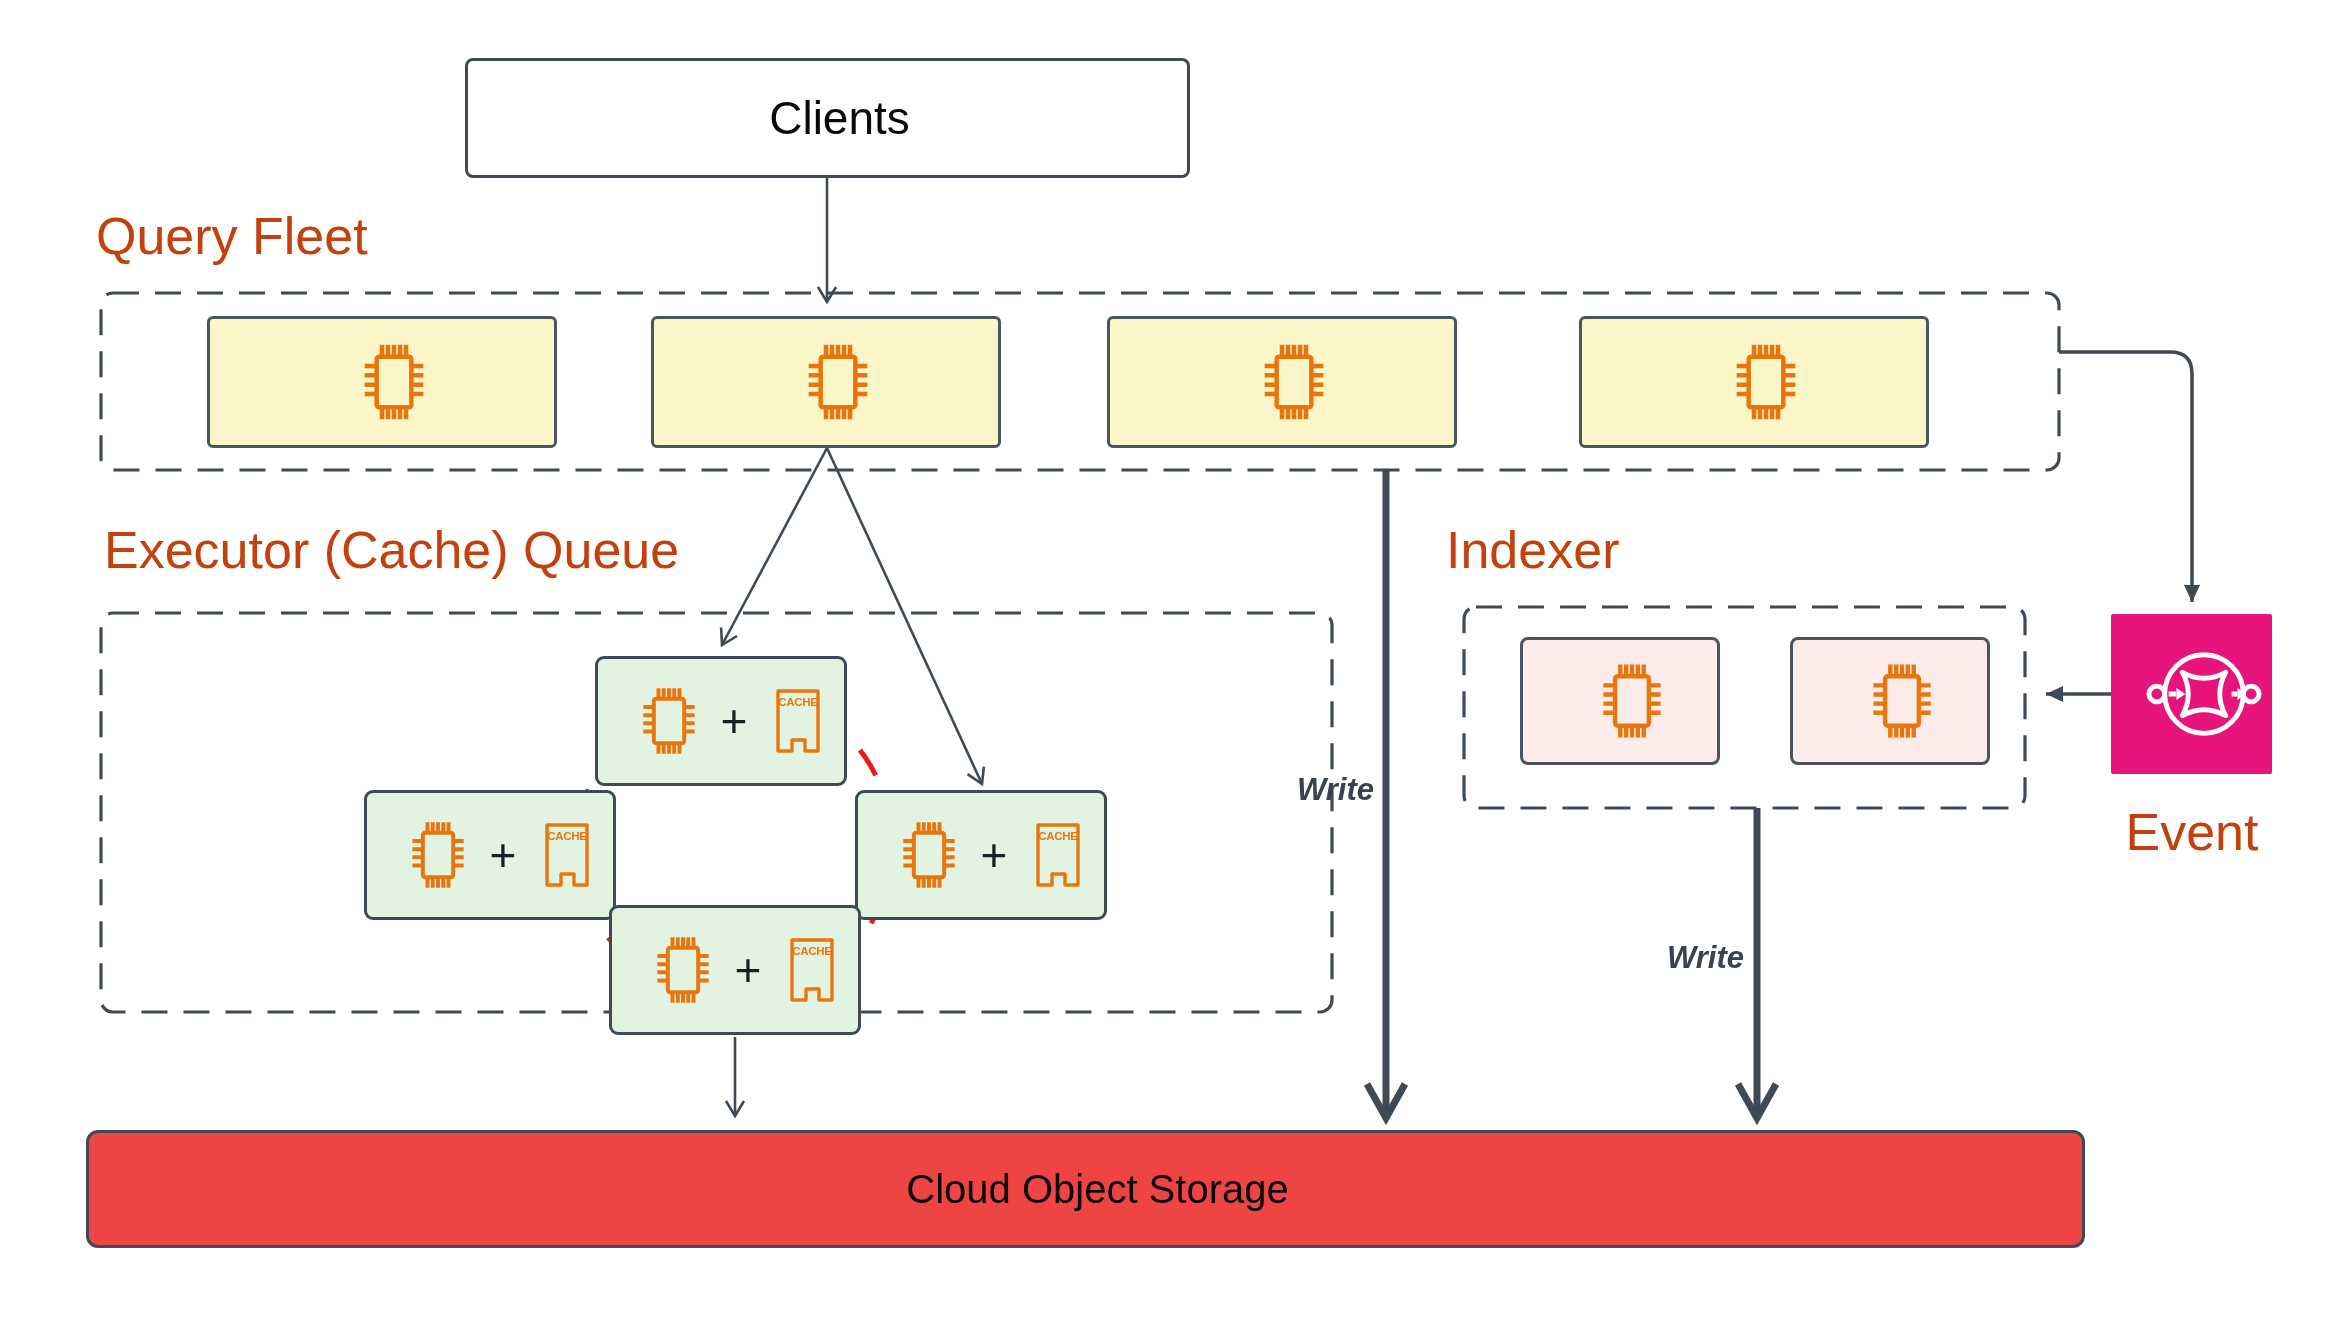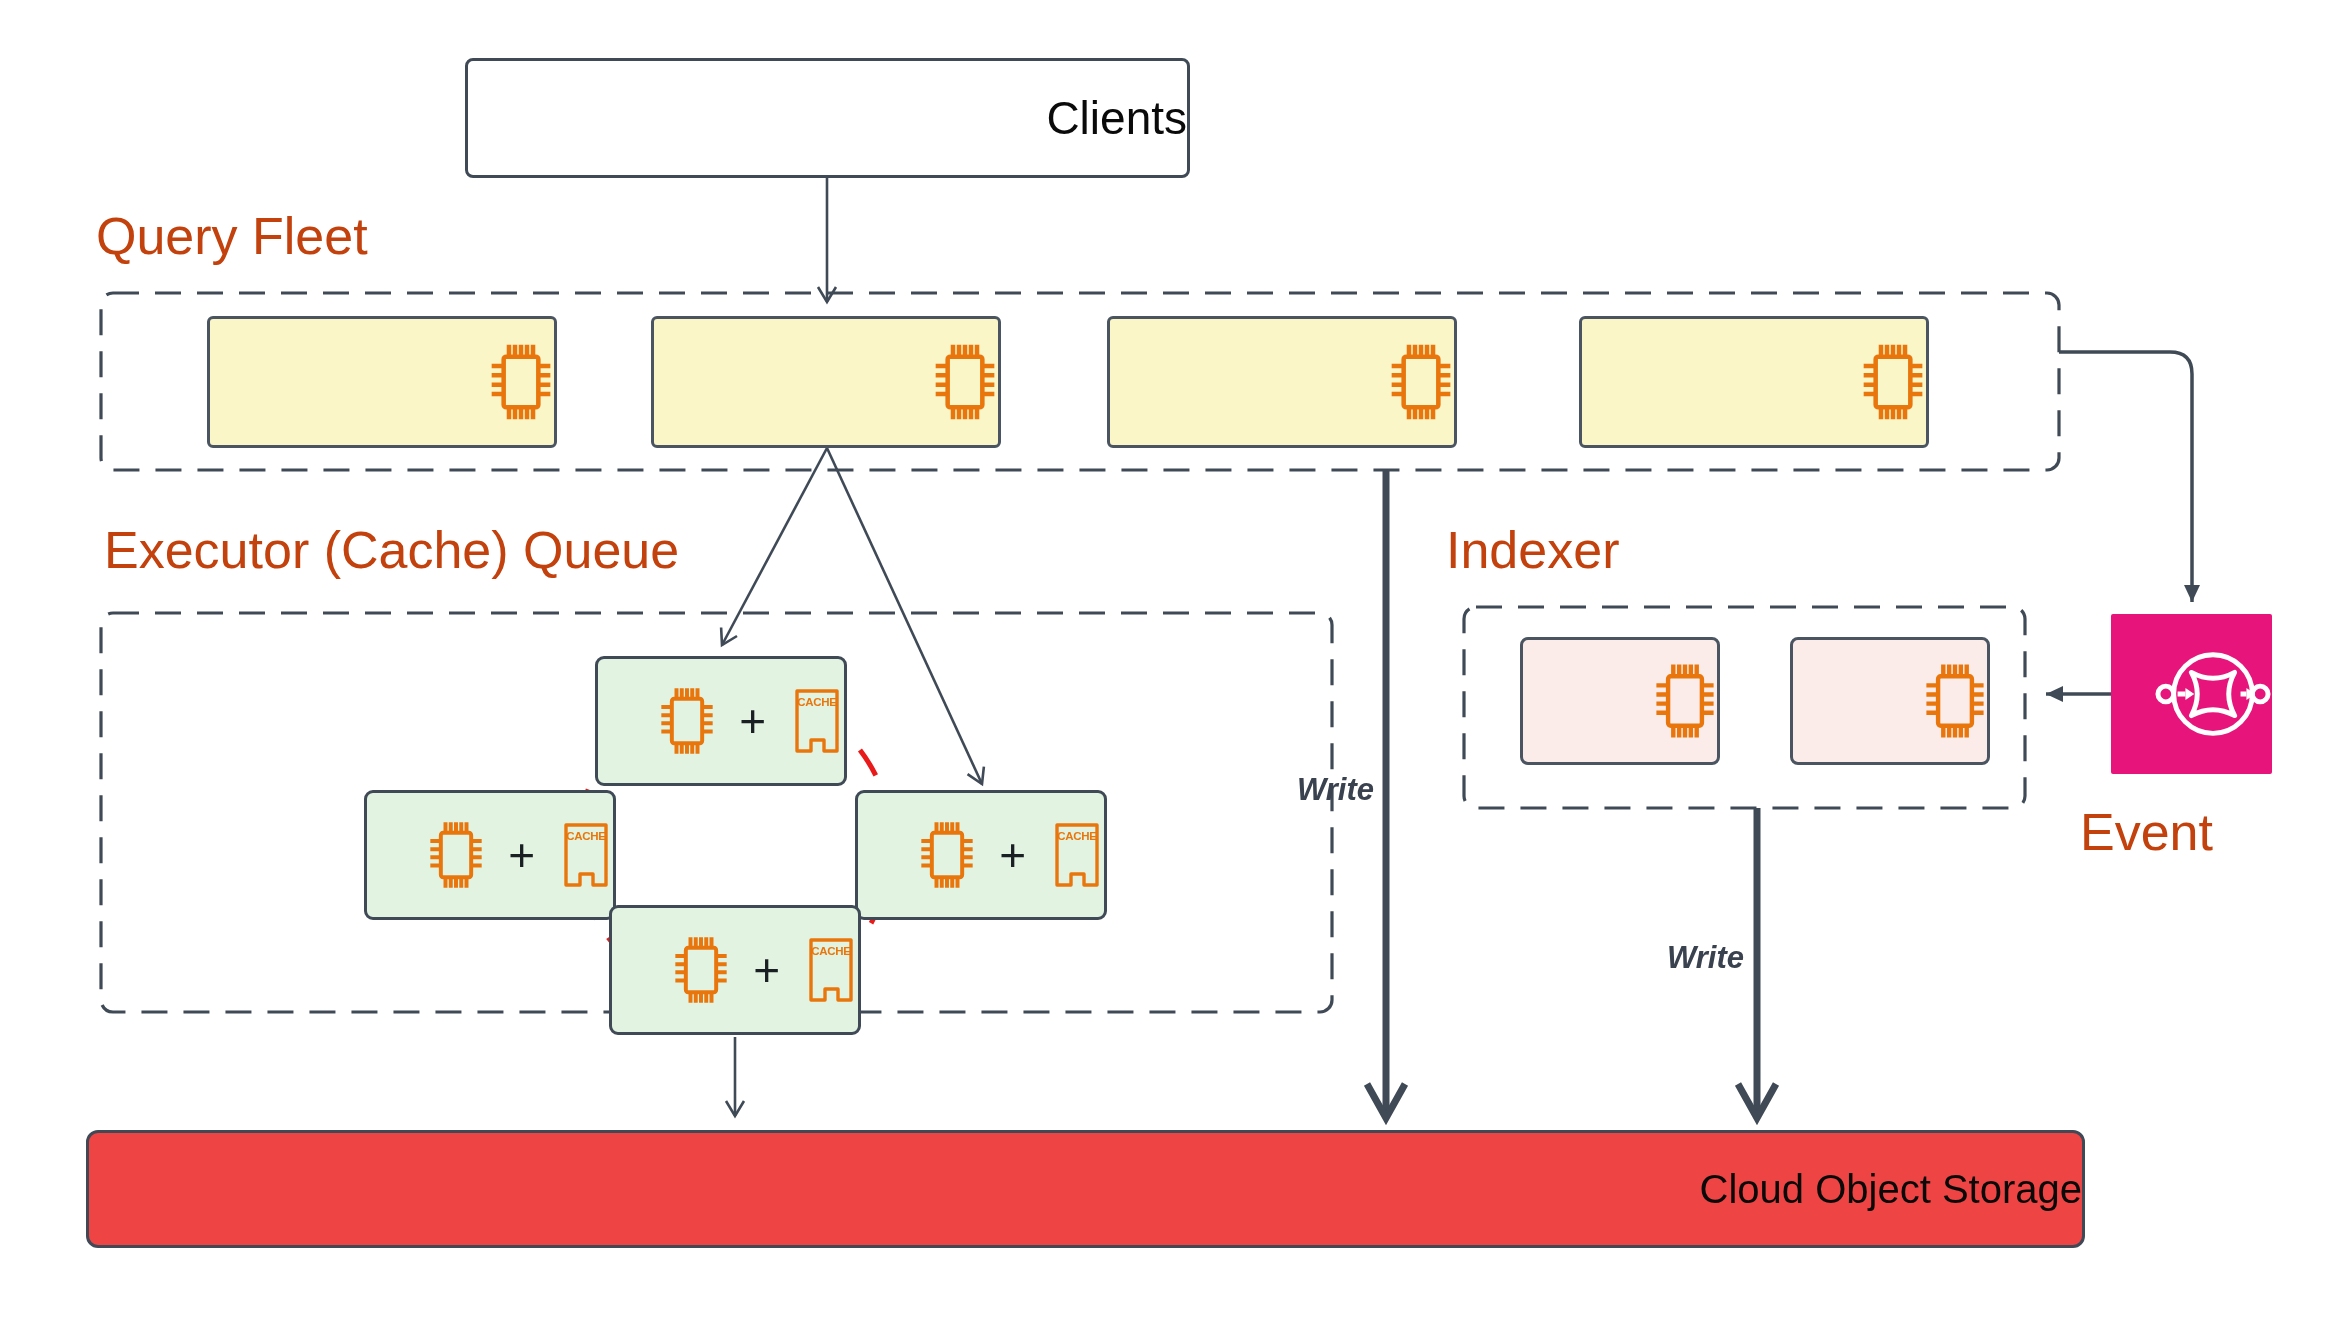--- a/index.html
+++ b/index.html
@@ -1,32 +1,32 @@
 <!DOCTYPE html>
 <html><head>
 <meta charset="utf-8">
 <style>
   html,body{margin:0;padding:0;background:#fff;font-family:"Liberation Sans",sans-serif;}
   .canvas{position:relative;width:2341px;height:1324px;background:#fff;overflow:hidden;}
   .layer{position:absolute;left:0;top:0;width:2341px;height:1324px;}
   .edges{z-index:2;}
-  .node{position:absolute;display:flex;align-items:center;justify-content:flex-end;box-sizing:border-box;z-index:3;padding-left:24px;}
+  .node{position:absolute;display:flex;align-items:center;justify-content:center;box-sizing:border-box;z-index:3;padding-left:24px;}
   .clients{left:465px;top:58px;width:725px;height:120px;background:#ffffff;border:3px solid #3F4A56;border-radius:8px;font-size:46px;color:#0a0a0a;}
   .ynode{top:316px;height:132px;width:350px;background:#FAF6C8;border:3px solid #4A5561;border-radius:6px;}
   .ynode.n1{left:207px;} .ynode.n2{left:651px;} .ynode.n3{left:1107px;} .ynode.n4{left:1579px;}
   .gnode{width:252px;height:130px;background:#E2F4E1;border:3px solid #3F4A56;border-radius:9px;gap:24px;}
   .gnode.top{left:595px;top:656px;} .gnode.left{left:364px;top:790px;}
   .gnode.right{left:855px;top:790px;} .gnode.bottom{left:609px;top:905px;z-index:4;}
   .pnode{top:637px;width:200px;height:128px;background:#FBECEA;border:3px solid #4A5561;border-radius:8px;}
   .pnode.p1{left:1520px;} .pnode.p2{left:1790px;}
   .eq{left:2111px;top:614px;width:161px;height:160px;background:#E7157B;border-radius:2px;}
   .storage{left:86px;top:1130px;width:1999px;height:118px;background:#ef4444;border:3.5px solid #3F4A56;border-radius:12px;font-size:40px;color:#0a0a0a;}
   .slabel{position:absolute;font-size:52px;color:#c2410c;z-index:3;white-space:nowrap;}
   .lbl-qf{left:96px;top:206px;} .lbl-exec{left:104px;top:520px;} .lbl-idx{left:1446px;top:520px;}
-  .lbl-eq{left:2080px;top:798px;width:224px;line-height:1.32;}
+  .lbl-eq{left:2080px;top:798px;width:224px;text-align:center;line-height:1.32;}
   .wlabel{position:absolute;width:224px;text-align:right;font-size:31px;font-weight:bold;color:#39424E;z-index:3;font-style:italic;}
   .w1{left:1150px;top:772px;} .w2{left:1520px;top:940px;}
   .plus{font-size:46px;color:#1a1f24;}
   .cache-text{font-family:"Liberation Sans",sans-serif;font-size:11.5px;font-weight:bold;fill:#E8760D;letter-spacing:-0.3px;}
   .hidden-defs{position:absolute;width:0;height:0;overflow:hidden;}
 </style>
 </head>
 <body>
 
 <svg class="hidden-defs" aria-hidden="true">

